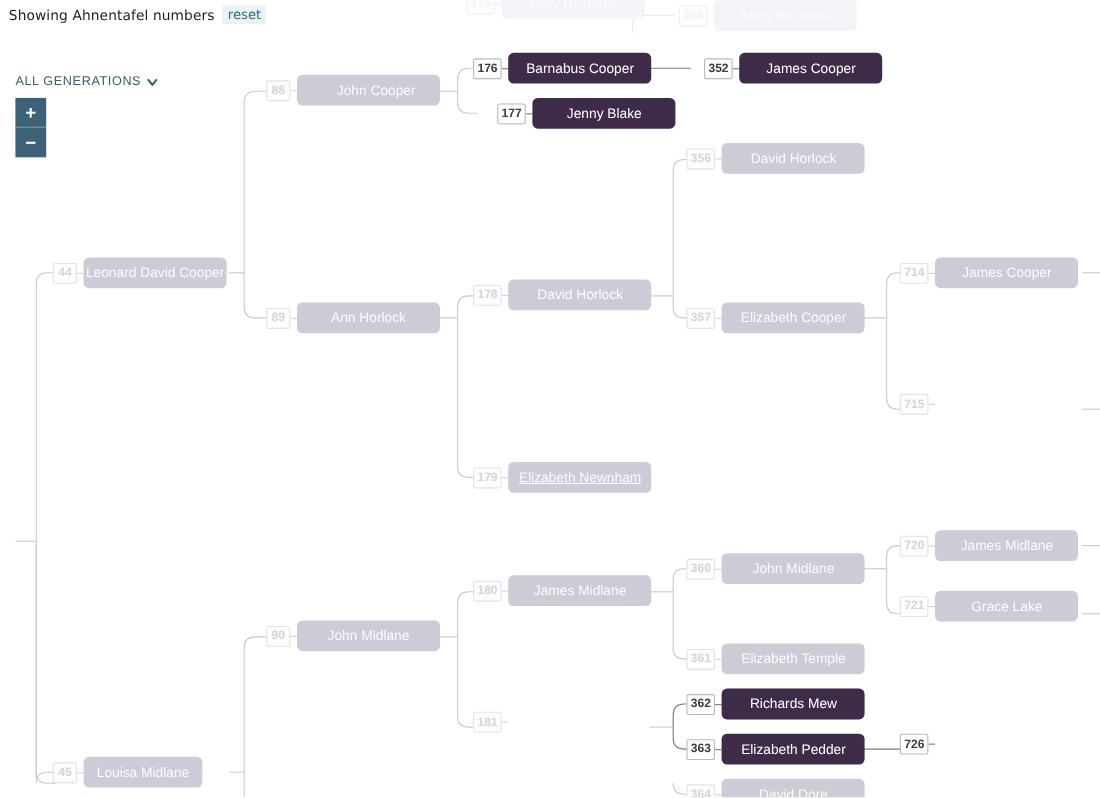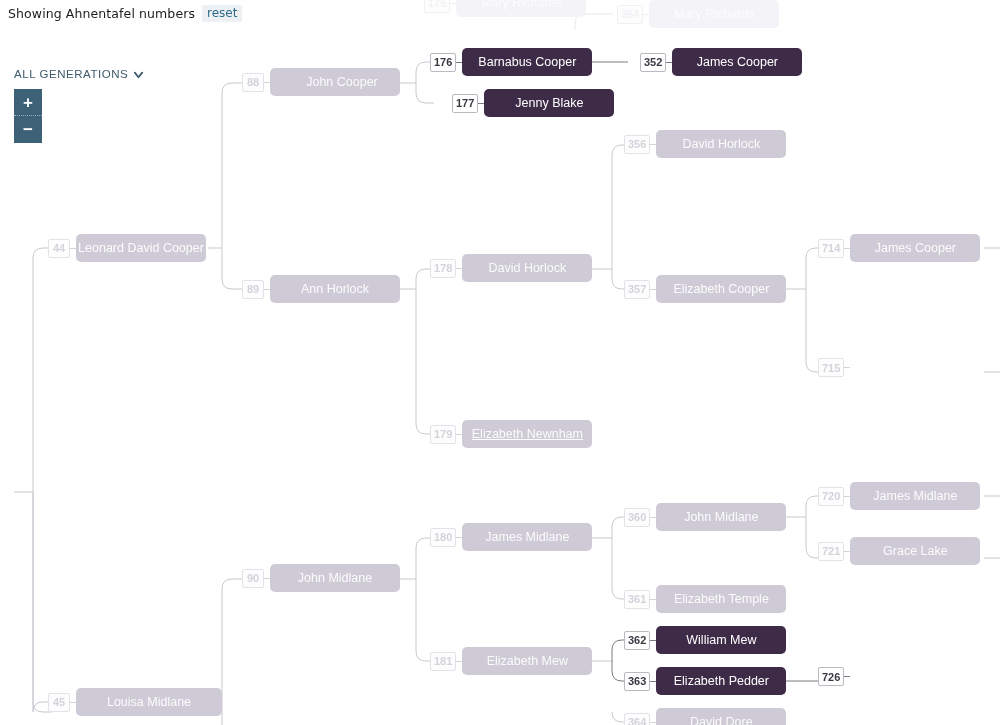--- a/index.html
+++ b/index.html
@@ -301,40 +301,39 @@
         <div class="name-box" style="width: 130px;">John Midlane</div>
       </div>
       <div class="node faded" style="left: 624px; top: 585px;">
         <div class="badge">361</div>
         <div class="badge-gap"></div>
         <div class="name-box" style="width: 130px;">Elizabeth Temple</div>
       </div>
       <div class="node" style="left: 624px; top: 626px;">
         <div class="badge">362</div>
         <div class="badge-gap"></div>
-        <div class="name-box" style="width: 130px;">William Mew</div>
+        <div class="name-box" style="width: 130px;">Richards Mew</div>
       </div>
       <div class="node faded" style="left: 430px; top: 647px;">
         <div class="badge">181</div>
         <div class="badge-gap"></div>
-        <div class="name-box" style="width: 130px;">Elizabeth Mew</div>
       </div>
       <div class="node" style="left: 624px; top: 667px;">
         <div class="badge">363</div>
         <div class="badge-gap"></div>
         <div class="name-box" style="width: 130px;">Elizabeth Pedder</div>
       </div>
       <div class="node" style="left: 818px; top: 667px;">
         <div class="badge">726</div>
         <div class="badge-gap"></div>
       </div>
       <div class="node faded" style="left: 48px; top: 688px;">
         <div class="badge">45</div>
         <div class="badge-gap"></div>
-        <div class="name-box" style="width: 146px;">Louisa Midlane</div>
+        <div class="name-box" style="width: 108px;">Louisa Midlane</div>
       </div>
       <div class="node faded" style="left: 624px; top: 708px;">
         <div class="badge">364</div>
         <div class="badge-gap"></div>
         <div class="name-box" style="width: 130px;">David Dore</div>
       </div>
     </div>
 
 </div>
 

